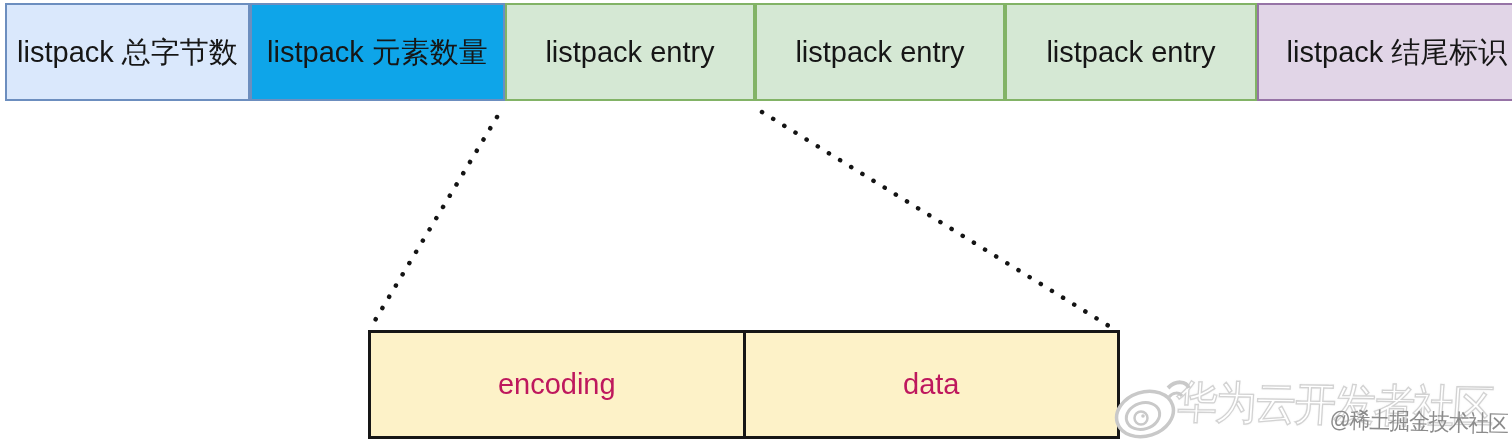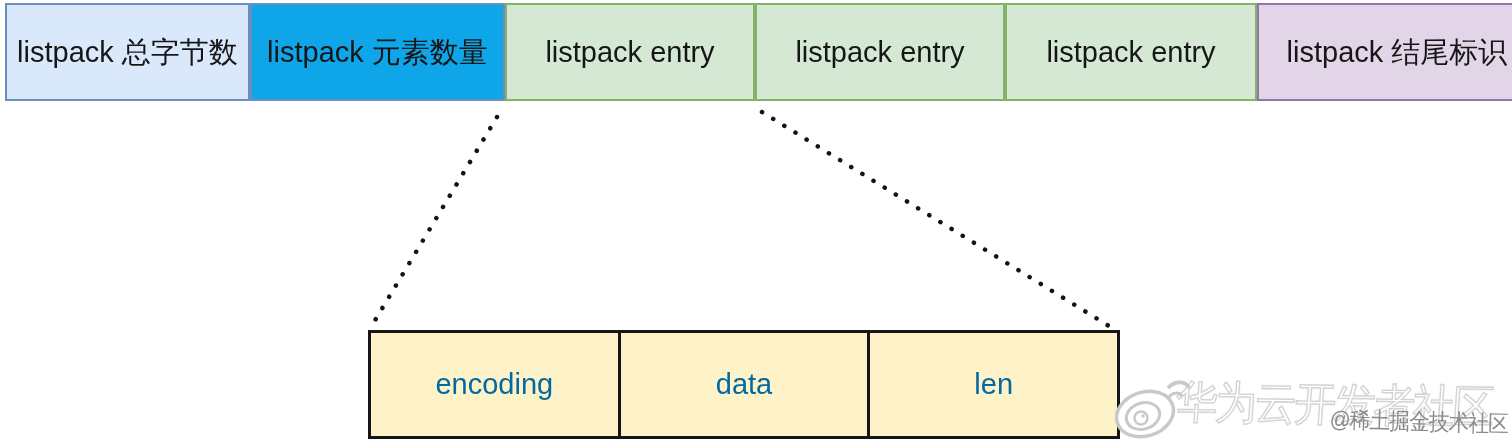--- a/index.html
+++ b/index.html
@@ -61,21 +61,21 @@
     background: #fdf2c8;
     display: flex;
     z-index: 1;
   }
   .entry-cell {
     flex: 1;
     display: flex;
     align-items: center;
     justify-content: center;
     font-size: 29px;
-    color: #0369a1;
+    color: #be185d;
   }
   .entry-cell + .entry-cell { border-left: 3px solid #161616; }
 
   
   .wm-icon {
     position: absolute;
     left: 1112px; top: 374px;
     width: 86px; height: 66px;
     z-index: 3;
   }
@@ -135,23 +135,20 @@
     <line class="dotted" x1="762" y1="112" x2="1117" y2="331"></line>
   </svg>
 
   <div class="entry-detail">
     <div class="entry-cell">
       <span>encoding</span>
     </div>
     <div class="entry-cell">
       <span>data</span>
     </div>
-    <div class="entry-cell">
-      <span>len</span>
-    </div>
   </div>
 
   <svg class="wm-icon" viewBox="0 0 86 66">
     <g fill="#ffffff" stroke="#c9c9c9">
       <path d="M 56 14 C 64 6, 74 7, 77 14" fill="none" stroke-width="4"></path>
       <path d="M 57 23 C 61 18, 67 18, 70 22" fill="none" stroke-width="3"></path>
       <ellipse cx="33" cy="40" rx="29" ry="22" transform="rotate(-18 33 40)" stroke-width="3.5"></ellipse>
       <ellipse cx="31" cy="42" rx="17" ry="13" transform="rotate(-18 31 42)" stroke-width="3"></ellipse>
       <circle cx="29" cy="44" r="6.5" stroke-width="2.5"></circle>
       <circle cx="31" cy="42" r="1.8" fill="#c9c9c9" stroke="none"></circle>

